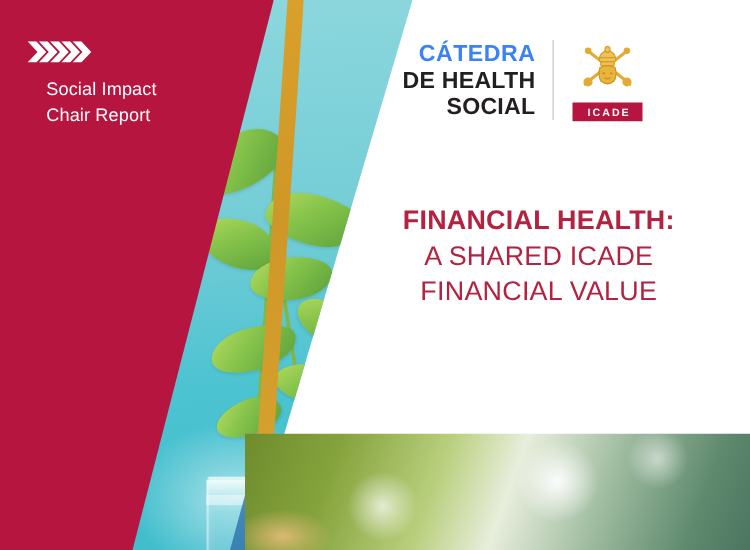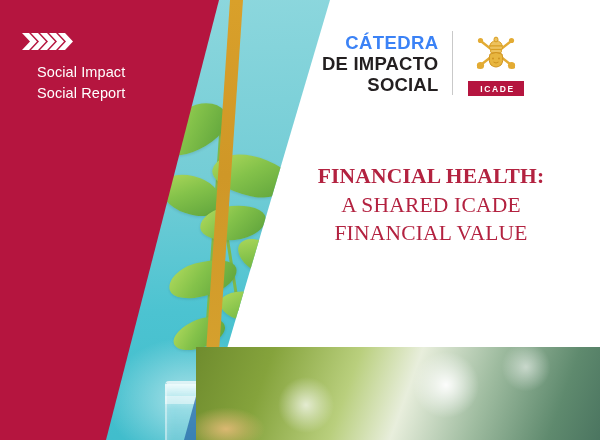--- a/index.html
+++ b/index.html
@@ -197,21 +197,20 @@
     width: 290px;
     text-align: center;
     color: #b32240;
   }
   .title-line {
     display: block;
     font-size: 21.5px;
     line-height: 28.5px;
     letter-spacing: .2px;
     font-weight: 400;
-    font-family: Liberation Serif, serif;
   }
   .title-line.strong { font-weight: bold; }
 </style>
 </head>
 <body>
 
 <div id="cover">
 
   <div class="photo-wedge">
     <div class="photo-inner">
@@ -248,27 +247,27 @@
         <polygon points="9,0 16,0 24,8.5 16,17 9,17 17,8.5"></polygon>
         <polygon points="18,0 25,0 33,8.5 25,17 18,17 26,8.5"></polygon>
         <polygon points="27,0 34,0 42,8.5 34,17 27,17 35,8.5"></polygon>
         <polygon points="36,0 43,0 51,8.5 43,17 36,17 44,8.5"></polygon>
       </g>
     </svg>
   </div>
 
   <div class="sidebar-text">
     <span class="ln">Social Impact</span>
-    <span class="ln">Social Report</span>
+    <span class="ln">Chair Report</span>
   </div>
 
   <div class="logo">
     <div class="logo-left">
       <span class="logo-l1">CÁTEDRA</span>
-      <span class="logo-l2">DE IMPACTO</span>
+      <span class="logo-l2">DE HEALTH</span>
       <span class="logo-l3">SOCIAL</span>
     </div>
     <div class="logo-divider"></div>
     <div class="logo-right">
       <span class="crest">
         <svg width="56" height="44" viewBox="0 0 56 44" aria-hidden="true">
           <g stroke="#e3ab33" stroke-width="2.4" fill="none" stroke-linecap="round">
             <line x1="14" y1="34" x2="42" y2="12"></line>
             <line x1="42" y1="34" x2="14" y2="12"></line>
           </g>

